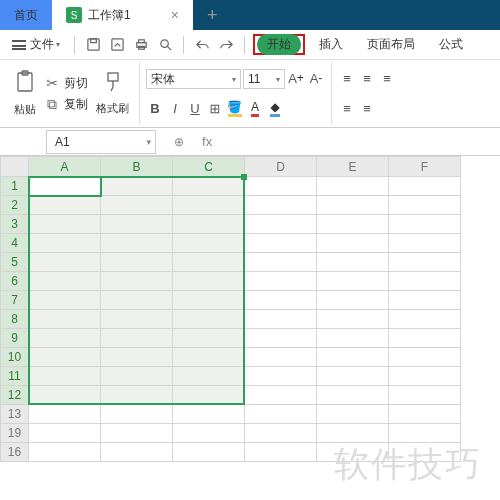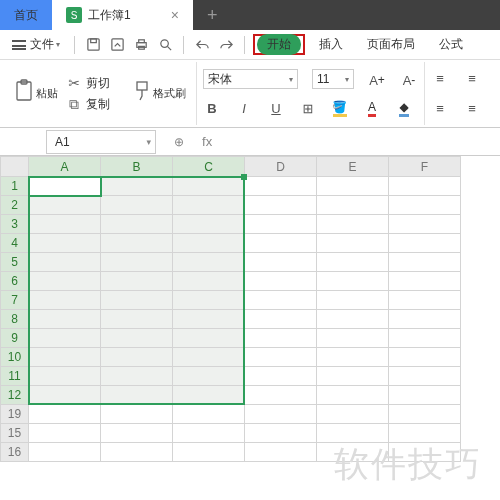--- a/index.html
+++ b/index.html
@@ -1,43 +1,43 @@
 <!DOCTYPE html>
 <html><head>
 <meta charset="utf-8">
 <style>
 *{box-sizing:border-box;margin:0;padding:0;font-family:"Microsoft YaHei",sans-serif;font-size:12px;color:#333}
 body{background:#fff;width:500px;height:500px;overflow:hidden;position:relative}
-.tabbar{height:30px;background:#404040;display:flex;align-items:stretch}
+.tabbar{height:30px;background:#0c4a6e;display:flex;align-items:stretch}
 .tab{display:flex;align-items:center;padding:0 14px;position:relative}
 .tab.home{background:#4a8bf4;color:#fff}
 .tab.active{background:#fff}
 .tab .icon{width:16px;height:16px;background:#2e9e5b;color:#fff;font-size:10px;display:flex;align-items:center;justify-content:center;margin-right:6px;border-radius:2px}
 .tab .close{margin-left:40px;color:#888;font-size:14px;line-height:1}
 .newtab{display:flex;align-items:center;padding:0 14px;color:#999;font-size:18px}
 .toolbar1{height:30px;border-bottom:1px solid #ddd;display:flex;align-items:center;padding:0 6px;gap:4px}
 .menu{display:flex;align-items:center;padding:0 6px;height:24px;cursor:pointer}
 .hamb{display:inline-block;width:14px;height:10px;border-top:2px solid #555;border-bottom:2px solid #555;position:relative;margin-right:4px}
 .hamb:before{content:"";position:absolute;top:3px;left:0;right:0;border-top:2px solid #555}
 .drop{font-size:8px;color:#777;margin-left:2px}
 .sep{width:1px;height:18px;background:#ccc;margin:0 4px}
 .tbtn{width:20px;height:20px;display:flex;align-items:center;justify-content:center;color:#666;cursor:pointer}
 .tbtn svg{width:15px;height:15px;fill:none;stroke:#666;stroke-width:1.3}
 .highlight{border:2px solid #c91818;padding:1px 2px;display:flex;align-items:center;gap:2px;height:21px}
 .pill{background:#2e9e5b;color:#fff;padding:2px 10px;border-radius:10px;font-size:12px}
 .mtab{padding:0 10px;color:#555}
 .ribbon{height:68px;border-bottom:1px solid #ccc;display:flex;align-items:stretch;padding:2px 4px}
 .rgroup{display:flex;flex-direction:column;justify-content:space-around;padding:2px 6px;border-right:1px solid #e0e0e0}
 .rgroup:last-child{border-right:none}
-.rbig{display:flex;flex-direction:row;align-items:center;justify-content:center;gap:2px;padding:0 4px}
+.rbig{display:flex;flex-direction:column;align-items:center;justify-content:center;gap:2px;padding:0 4px}
 .rbig .ic{font-size:22px;color:#555}
 .rbig span{font-size:11px;white-space:nowrap}
 .ritem{display:flex;align-items:center;gap:4px;white-space:nowrap;font-size:11px;height:18px}
 .ritem .ic{font-size:14px;color:#666;width:16px;text-align:center}
-.frow{display:flex;gap:14px;align-items:flex-end}
+.frow{display:flex;gap:2px;align-items:flex-start}
 .selbox{border:1px solid #ccc;height:20px;padding:0 4px;display:flex;align-items:center;background:#fff}
 .selbox.font{width:95px}
 .selbox.size{width:42px}
 .sbtn{width:18px;height:18px;display:flex;align-items:center;justify-content:center;color:#555;cursor:pointer;font-size:13px}
 .fxbar{height:28px;border-bottom:1px solid #ccc;display:flex;align-items:center;gap:18px;padding:0 8px}
 .namebox{border:1px solid #ccc;width:110px;height:24px;display:flex;align-items:center;padding:0 8px;margin-left:38px;background:#fff;position:relative}
 .namebox:after{content:"▾";position:absolute;right:4px;font-size:9px;color:#888}
 .fxic{color:#888;font-size:13px}
 .grid{position:relative}
 table{border-collapse:collapse;table-layout:fixed}
@@ -132,21 +132,21 @@
     <div style="display:flex;flex-direction:column;gap:3px;margin-left:4px">
       <div class="ritem">
           <span class="ic">✂</span>
           <span>剪切</span>
         </div>
       <div class="ritem">
           <span class="ic">⧉</span>
           <span>复制</span>
         </div>
     </div>
-    <div class="rbig" style="margin-left:19px">
+    <div class="rbig" style="margin-left:4px">
       <div class="ic"><svg width="18" height="22" viewBox="0 0 18 22" fill="none" stroke="#666" stroke-width="1.3">
             <rect x="4" y="2" width="10" height="8"></rect>
             <path d="M9 10v6l-2 4"></path>
           </svg></div>
       <span>格式刷</span>
     </div>
   </div>
   <div class="rgroup">
     <div class="frow">
       <div class="selbox font">
@@ -312,30 +312,30 @@
     <tr>
           <th class="rh sel">12</th>
           <td class="sel"></td>
           <td class="sel"></td>
           <td class="sel"></td>
           <td></td>
           <td></td>
           <td></td>
         </tr>
     <tr>
+          <th class="rh">13</th>
+          <td></td>
+          <td></td>
+          <td></td>
+          <td></td>
+          <td></td>
+          <td></td>
+        </tr>
+    <tr>
           <th class="rh">19</th>
-          <td></td>
-          <td></td>
-          <td></td>
-          <td></td>
-          <td></td>
-          <td></td>
-        </tr>
-    <tr>
-          <th class="rh">15</th>
           <td></td>
           <td></td>
           <td></td>
           <td></td>
           <td></td>
           <td></td>
         </tr>
     <tr>
           <th class="rh">16</th>
           <td></td>

